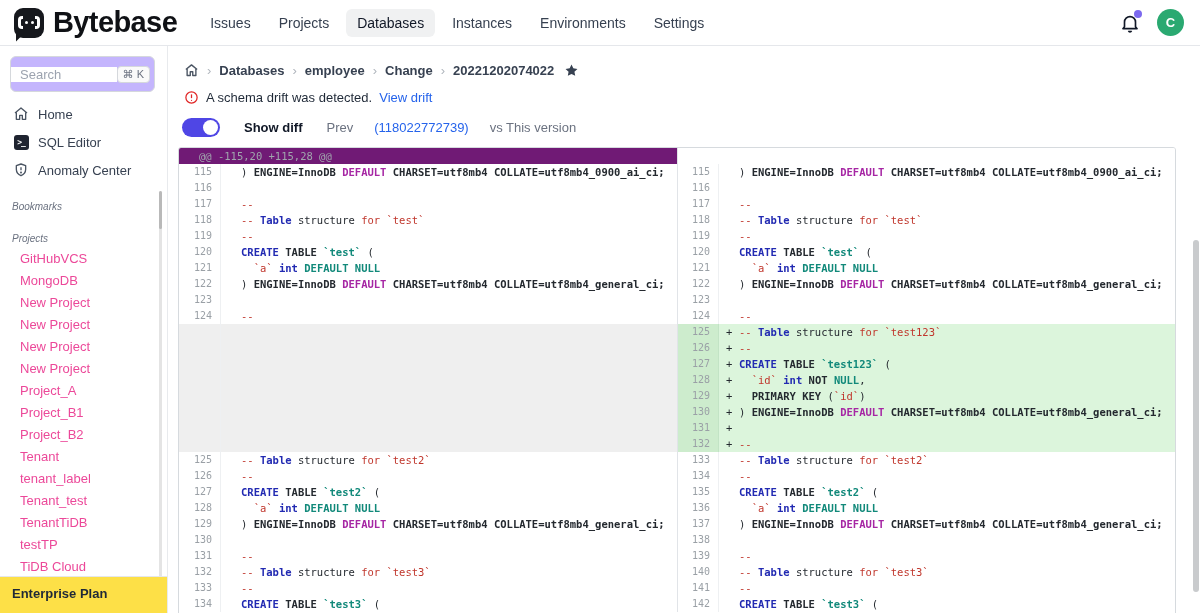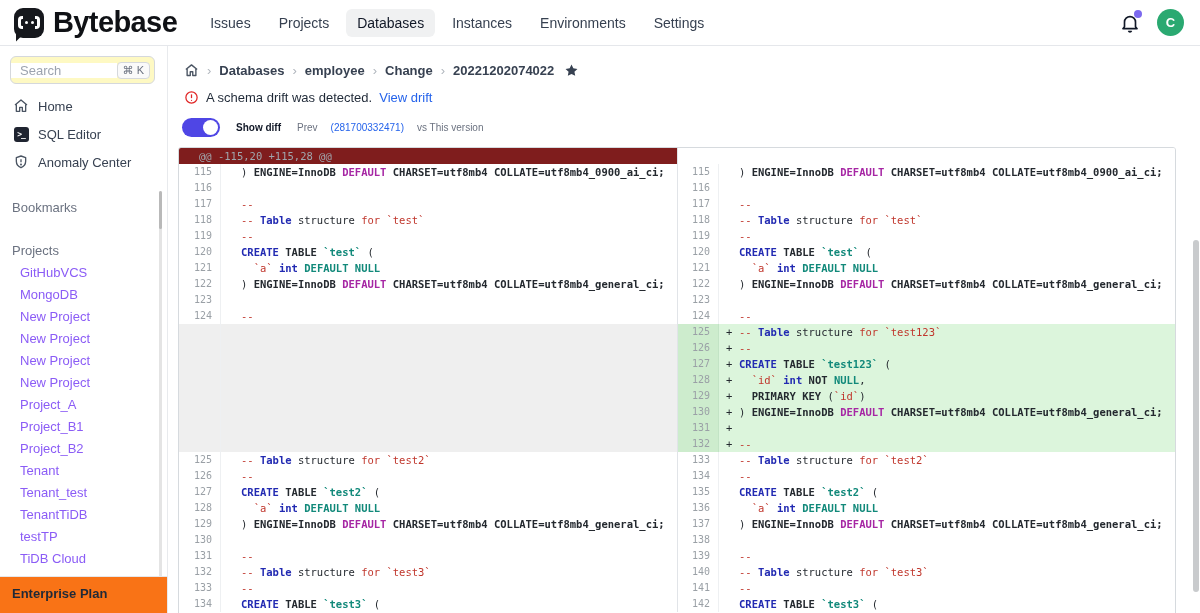--- a/index.html
+++ b/index.html
@@ -26,74 +26,74 @@
   .topbar-right { margin-left:auto; display:flex; align-items:center; gap:16px; padding-right:16px; }
   .bell-wrap { position:relative; width:22px; height:22px; color:#111827; }
   .bell-dot { position:absolute; right:-1px; top:-2px; width:8px; height:8px;
     border-radius:50%; background:var(--notify_dot); }
   .avatar { width:27px; height:27px; border-radius:50%; background:var(--avatar_bg);
     color:#fff; font-size:13px; font-weight:600; display:flex; align-items:center; justify-content:center; }
 
   
   .sidebar { position:absolute; left:0; top:46px; width:168px; height:567px;
     border-right:1px solid #e8eaed; background:#fff; overflow:hidden; }
-  .search-box { margin:10px 12px 8px 10px; height:28px; border:1px solid #d5d8dc; border-radius:6px;
-    display:flex; align-items:center; background:#fef9c3; }
+  .search-box { margin:10px 12px 8px 10px; height:36px; border:1px solid #d5d8dc; border-radius:6px;
+    display:flex; align-items:center; background:#c4b5fd; }
   .search-box input { border:none; outline:none; flex:1; min-width:0; padding:0 4px 0 9px;
     font-size:13px; color:#374151; font-family:inherit; }
   .search-box input::placeholder { color:#9ca3af; }
   .kbd { font-size:11px; color:#6b7280; border:1px solid #d5d8dc; border-radius:4px;
     padding:1px 5px; margin-right:4px; background:#fafafa; white-space:nowrap; }
   .side-item { display:flex; align-items:center; gap:9px; height:28px; padding-left:13px;
     font-size:13px; color:#374151; cursor:pointer; }
   .side-item .ic { width:16px; height:16px; color:#4b5563; display:flex; align-items:center; justify-content:center; }
   .term-chip { width:15px; height:15px; background:#1f2430; border-radius:3px; color:#fff;
     font-family:"DejaVu Sans Mono", monospace; font-size:8px; font-weight:bold;
     display:flex; align-items:center; justify-content:center; letter-spacing:-1px; }
-  .section-label { font-size:13px; color:#6b7280; padding:5px 0 4px 12px; margin-top:19px; }
-  .proj-item { font-size:13px; color:#8b5cf6; height:22px; line-height:22px; padding-left:20px; cursor:pointer;
+  .section-label { font-size:10px; color:#6b7280; padding:5px 0 4px 12px; margin-top:12px;font-style:italic; }
+  .proj-item { font-size:13px; color:#ec4899; height:22px; line-height:22px; padding-left:20px; cursor:pointer;
     white-space:nowrap; }
   .archive-row { margin-top:11px; }
-  .plan-bar { position:absolute; left:0; bottom:0; width:168px; background:#f97316;
+  .plan-bar { position:absolute; left:0; bottom:0; width:168px; background:#fde047;
     border-top:1px solid #e5e7eb; font-size:13px; font-weight:bold; color:#1f2937;
     padding:9px 12px 12px 12px; }
   .sidebar-scroll-track { position:absolute; right:5px; top:145px; width:3px; height:412px;
     background:#e4e4e4; border-radius:2px; }
   .sidebar-scroll-thumb { position:absolute; right:5px; top:145px; width:3px; height:38px;
     background:#b9b9b9; border-radius:2px; }
 
   
   .main { position:absolute; left:168px; top:46px; width:1032px; height:567px; background:#fff; }
   .crumb-row { display:flex; align-items:center; gap:8px; padding:13px 0 0 16px; height:35px;
     font-size:13px; }
   .crumb { color:#374151; font-weight:600; cursor:pointer; }
   .crumb-sep { color:#b0b6bd; font-size:13px; }
   .crumb-home { color:#4b5563; width:15px; height:15px; }
   .crumb-star { color:#374151; width:15px; height:15px; margin-left:2px; }
   .banner-row { display:flex; align-items:center; gap:7px; padding-left:16px; margin-top:6px; height:20px; font-size:13px; }
   .banner-icon { color:var(--drift_red); width:15px; height:15px; }
   .banner-text { color:#1f2937;text-align:right; }
   .banner-link { color:var(--link); cursor:pointer;text-align:center; }
-  .toolbar-row { display:flex; align-items:center; gap:16px; padding-left:14px; margin-top:9px; height:22px; font-size:10px; }
+  .toolbar-row { display:flex; align-items:center; gap:24px; padding-left:14px; margin-top:9px; height:22px; font-size:13px; }
   .toggle { width:38px; height:19px; border-radius:10px; background:var(--toggle_on); position:relative; cursor:pointer; }
   .toggle .knob { position:absolute; right:2px; top:2px; width:15px; height:15px; border-radius:50%; background:#fff; }
   .toggle-label { font-weight:bold; color:#111827; }
   .muted { color:#6b7280; }
   .ver-link { color:var(--link); cursor:pointer; }
 
   
   .diff-panel { margin:9px 24px 0 10px; border:1px solid #d6dade; border-radius:3px; background:#fff; overflow:hidden; }
   .diff-grid { display:grid; grid-template-columns:42px calc(50% - 42px) 42px calc(50% - 42px);
     font-family:"DejaVu Sans Mono", monospace; font-size:10.5px; }
   .dcell { height:16px; line-height:16px; overflow:hidden; }
   .gut { text-align:right; padding-right:8px; color:var(--gutter_fg); font-size:10px;
     border-right:1px solid #eef0f2; background:#fff; }
   .gut.rstart { border-left:1px solid #e1e4e8; }
   .code { white-space:pre; padding-left:20px; position:relative; color:#24292f; }
-  .hunk-l { grid-column:1 / 3; background:#7f1d1d; color:#a0a6ad; padding-left:20px;
+  .hunk-l { grid-column:1 / 3; background:#701a75; color:#a0a6ad; padding-left:20px;
     height:16px; line-height:16px; white-space:pre; }
   .hunk-r { grid-column:3 / 5; background:#fff; border-left:1px solid #e1e4e8; height:16px; }
   .add-gut { background:var(--added_gutter_bg) !important; border-right-color:#c2e3c5; }
   .add-code { background:var(--added_bg); }
   .skip { background:var(--skip_bg) !important; }
   .plus { position:absolute; left:7px; top:0; color:#24292f; }
   .tk-p { color:#24292f; }
   .tk-k { color:var(--syn_keyword); font-weight:bold; }
   .tk-b { color:#24292f; font-weight:bold; }
   .tk-r { color:var(--syn_red); }
@@ -180,20 +180,21 @@
       <div class="proj-item">GitHubVCS</div>
       <div class="proj-item">MongoDB</div>
       <div class="proj-item">New Project</div>
       <div class="proj-item">New Project</div>
       <div class="proj-item">New Project</div>
       <div class="proj-item">New Project</div>
       <div class="proj-item">Project_A</div>
       <div class="proj-item">Project_B1</div>
       <div class="proj-item">Project_B2</div>
       <div class="proj-item">Tenant</div>
+      <div class="proj-item">tenant_label</div>
       <div class="proj-item">Tenant_test</div>
       <div class="proj-item">TenantTiDB</div>
       <div class="proj-item">testTP</div>
       <div class="proj-item">TiDB Cloud</div>
     </div>
 
   <div class="side-item archive-row">
     <span class="ic">
       <svg viewBox="0 0 24 24" width="16" height="16" fill="none" stroke="currentColor" stroke-width="2" stroke-linejoin="round">
         <rect x="3.5" y="4.5" width="17" height="4.5" rx="1"></rect>
@@ -245,21 +246,21 @@
     <span class="banner-text">A schema drift was detected.</span>
     <span class="banner-link">View drift</span>
   </div>
 
   <div class="toolbar-row">
     <div class="toggle">
         <div class="knob"></div>
       </div>
     <span class="toggle-label">Show diff</span>
     <span class="muted">Prev</span>
-    <span class="ver-link" style="margin-left:-3px">(281700332471)</span>
+    <span class="ver-link" style="margin-left:-3px">(118022772739)</span>
     <span class="muted" style="margin-left:-3px">vs This version</span>
   </div>
 
   <div class="diff-panel">
     <div class="diff-grid" id="diff-grid">
         <div class="hunk-l">@@ -115,20 +115,28 @@</div>
         <div class="hunk-r"></div>
         <div class="dcell gut">115</div>
         <div class="dcell code"><span class="tk-p">) </span><span class="tk-b">ENGINE=InnoDB</span><span class="tk-p"> </span><span class="tk-m">DEFAULT</span><span class="tk-p"> </span><span class="tk-b">CHARSET=utf8mb4</span><span class="tk-p"> </span><span class="tk-b">COLLATE=utf8mb4_0900_ai_ci;</span></div>
         <div class="dcell gut rstart">115</div>

